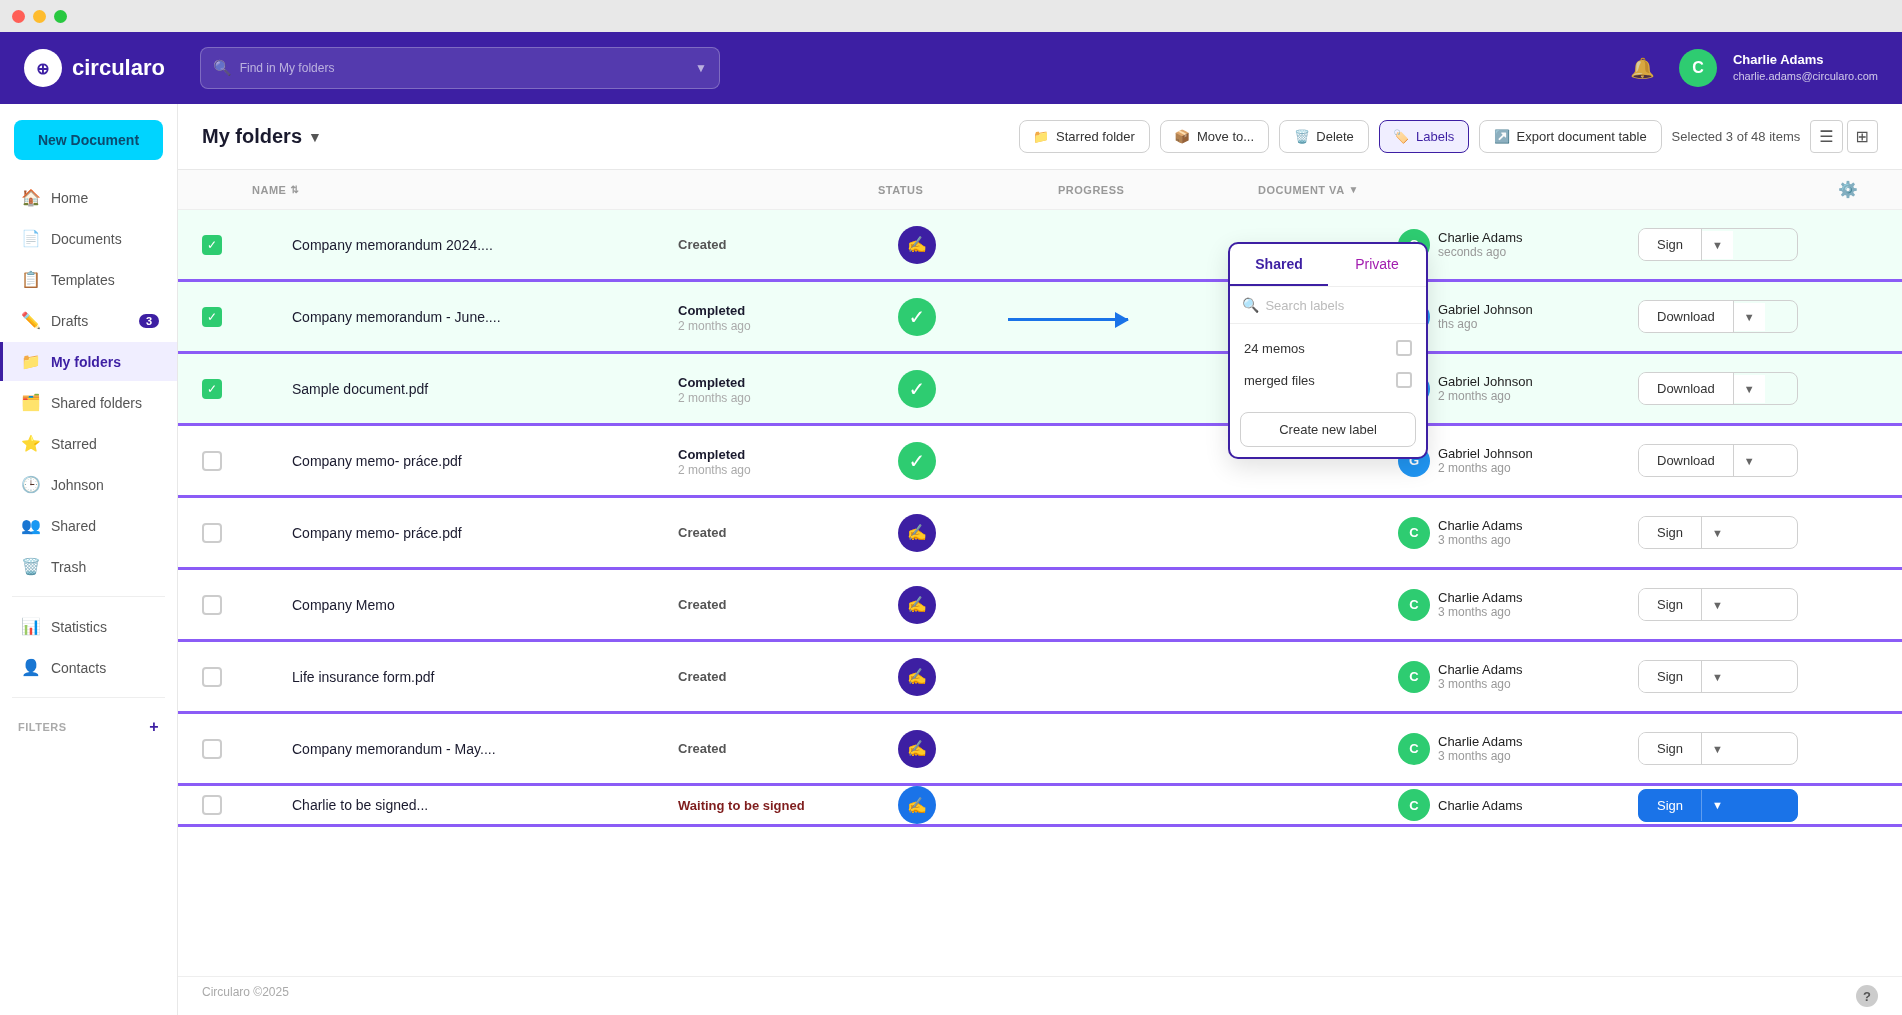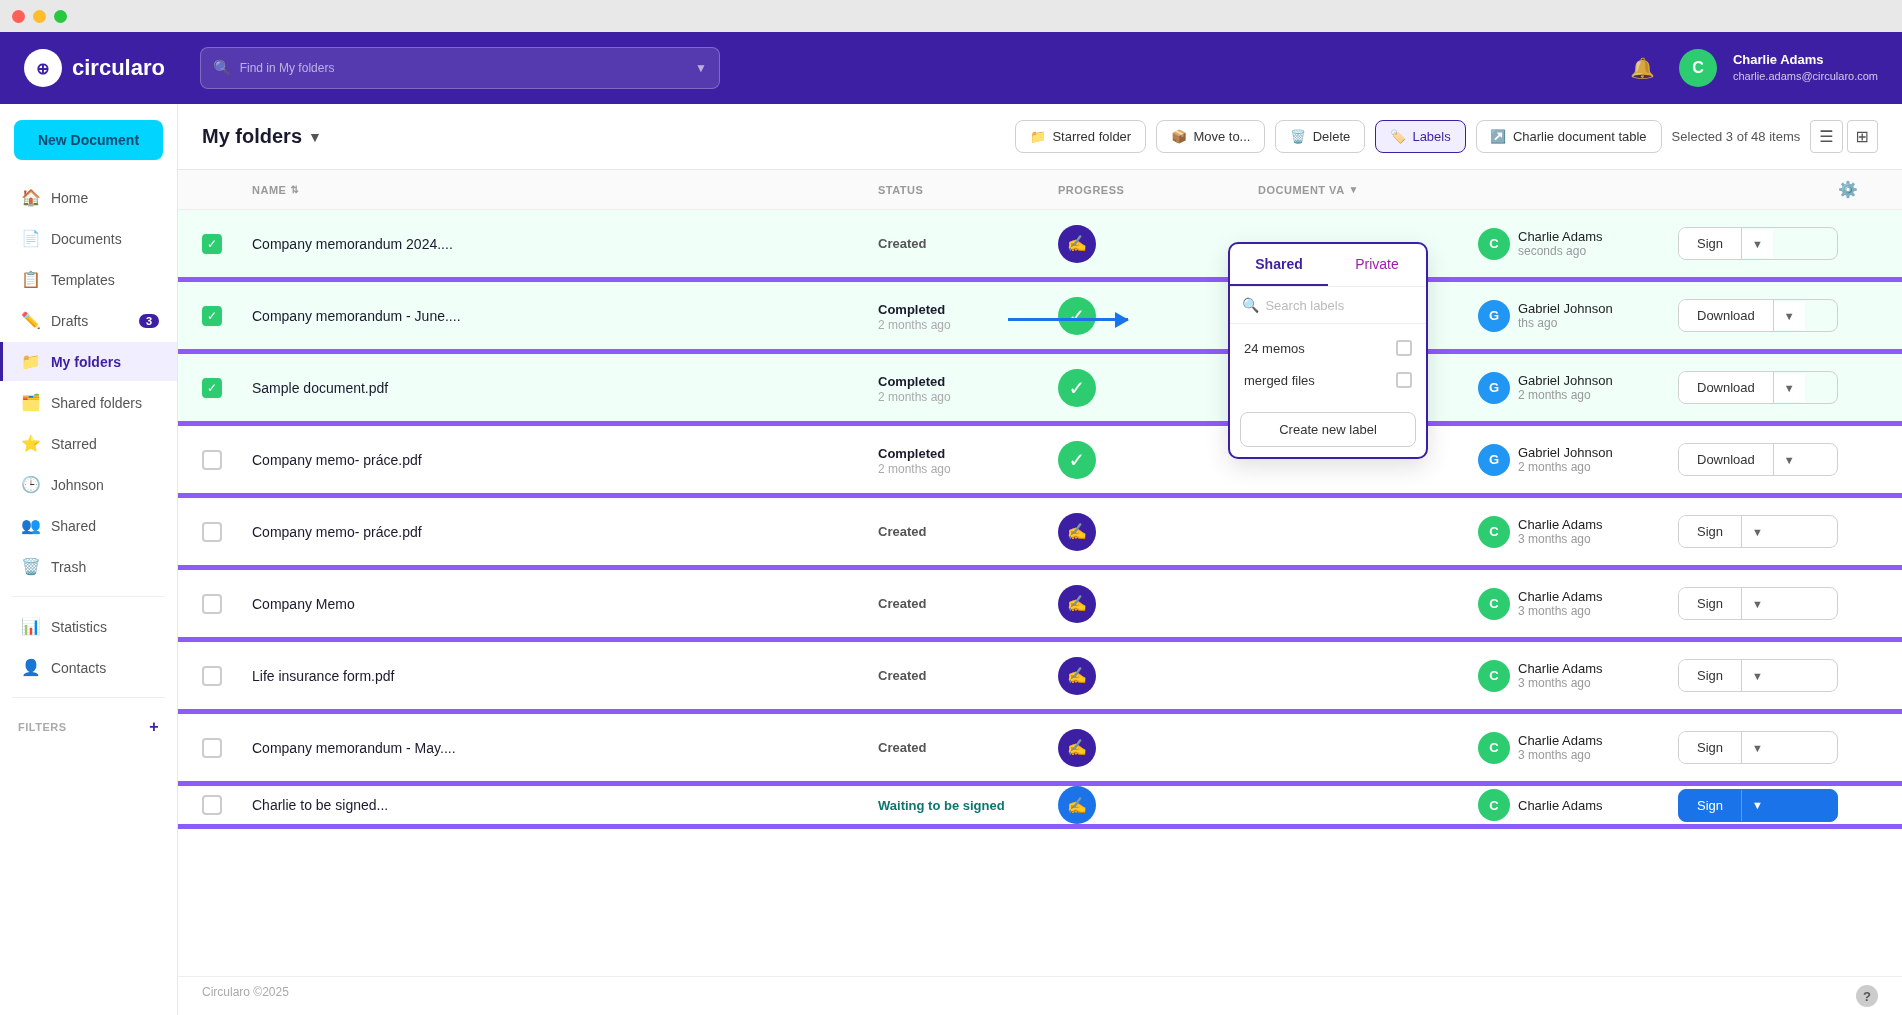--- a/index.html
+++ b/index.html
@@ -256,23 +256,24 @@
       text-transform: uppercase;
       letter-spacing: 0.5px;
       display: flex;
       align-items: center;
       gap: 4px;
     }
     .table-row {
       display: grid;
       grid-template-columns: 50px 1fr 180px 200px 220px 200px 160px 40px;
       padding: 0 24px;
-      border-bottom: 5px solid #8b5cf6;
+      border-bottom: 3px solid #8b5cf6;
       align-items: center;
       min-height: 72px;
+      gap: 40px;
     }
     .table-row.selected { background: #f0fff8; }
 
     .row-checkbox {
       width: 20px;
       height: 20px;
       border-radius: 4px;
       border: 2px solid #ccc;
       cursor: pointer;
       display: flex;
@@ -295,21 +296,21 @@
       font-weight: 500;
     }
     .status-badge {
       display: inline-flex;
       align-items: center;
       font-size: 13px;
       font-weight: 600;
     }
     .status-created { color: #555; }
     .status-completed { color: #1a1a2e; }
-    .status-waiting { color: #0f766e; }
+    .status-waiting { color: #7f1d1d; }
     .doc-icon {
       width: 38px;
       height: 38px;
       border-radius: 50%;
       display: flex;
       align-items: center;
       justify-content: center;
       color: white;
       font-size: 16px;
     }
@@ -590,21 +591,21 @@
       <button class="toolbar-btn">
         <span>🗑️</span>
         <span>Delete</span>
       </button>
       <button class="toolbar-btn labels-active">
         <span>🏷️</span>
         <span>Labels</span>
       </button>
       <button class="toolbar-btn">
         <span>↗️</span>
-        <span>Charlie document table</span>
+        <span>Export document table</span>
       </button>
       <span class="selected-info">Selected 3 of 48 items</span>
       <div class="view-btns">
         <button class="view-btn">☰</button>
         <button class="view-btn">⊞</button>
       </div>
     </div>
 
     <div class="table-area" style="position:relative;">
 

